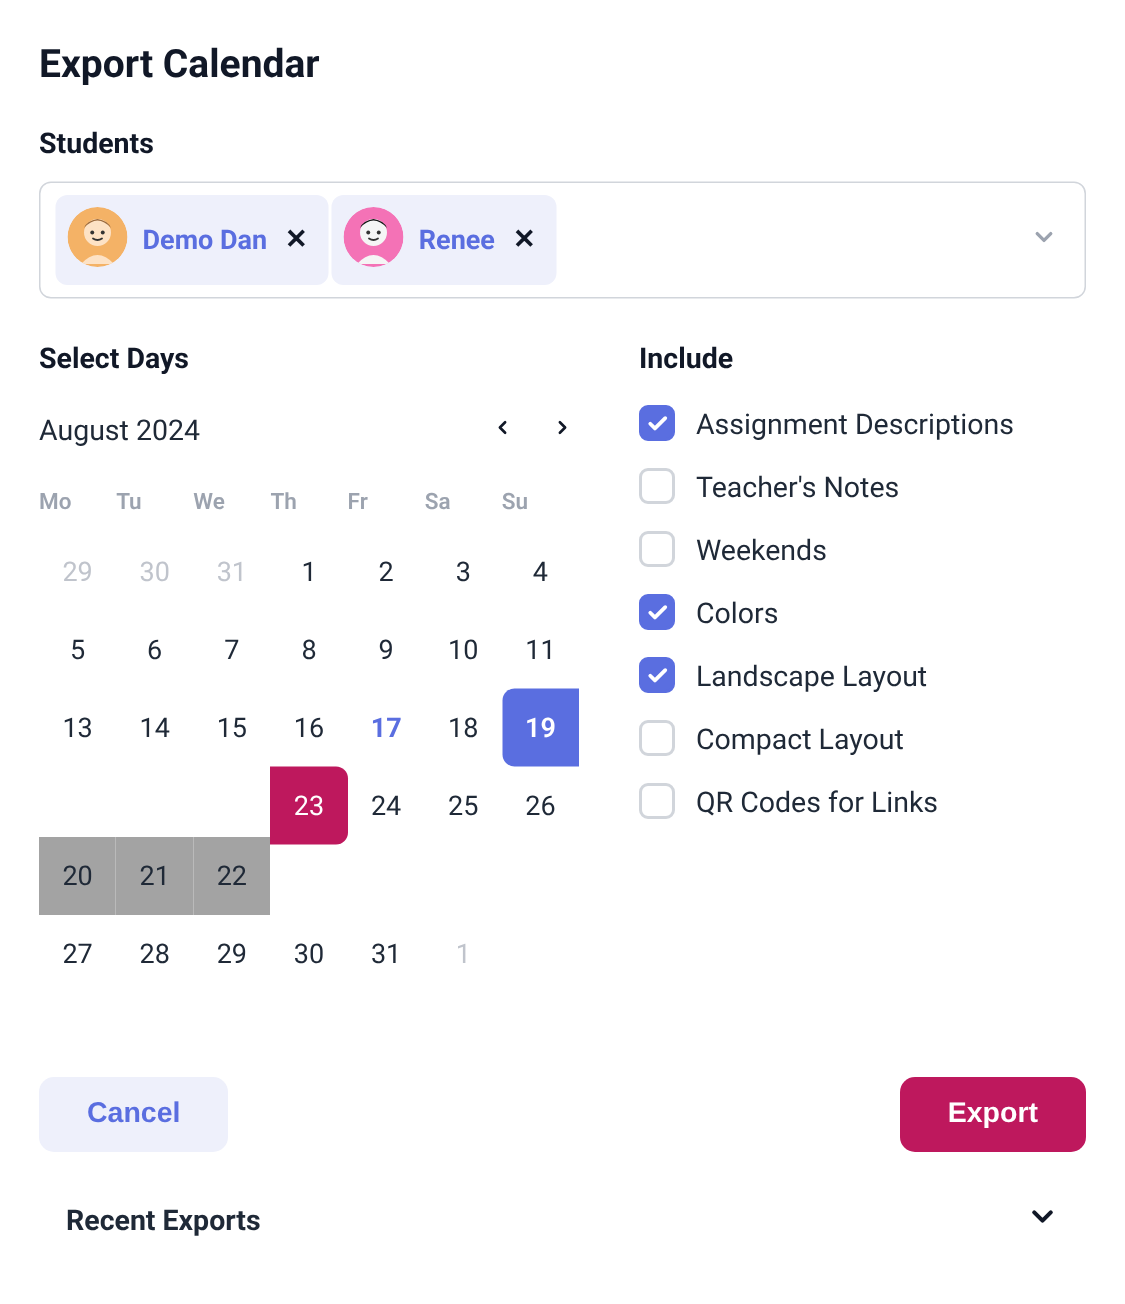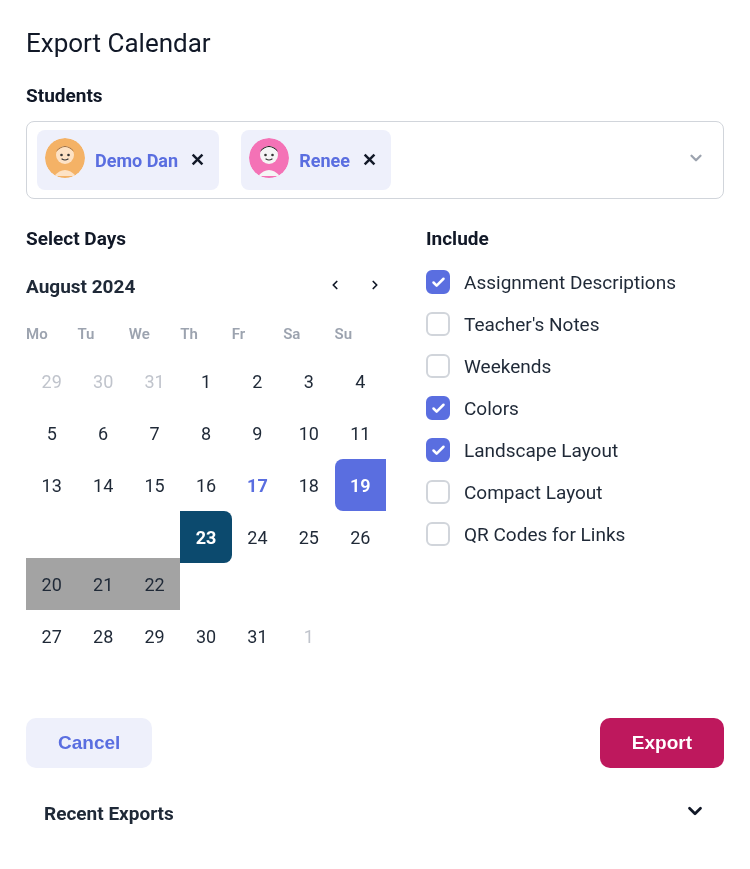--- a/index.html
+++ b/index.html
@@ -9,21 +9,21 @@
     font-family: -apple-system, BlinkMacSystemFont, "Segoe UI", Roboto, "Helvetica Neue", Arial, sans-serif;
     color: #1f2937;
     background: #fff;
   }
   .page {
     width: 750px;
     padding: 28px 26px 40px 26px;
   }
   h1.title {
     font-size: 26px;
-    font-weight: 400;
+    font-weight: 700;
     margin: 0 0 26px 0;
     color: #111827;
   }
   .section-label {
     font-size: 19px;
     font-weight: 700;
     margin: 0 0 14px 0;
     color: #111827;
   }
   
@@ -31,21 +31,21 @@
     border: 1px solid #d1d5db;
     border-radius: 8px;
     padding: 8px 10px;
     display: flex;
     align-items: center;
     gap: 10px;
     margin-bottom: 28px;
   }
   .chips {
     display: flex;
-    gap: 22px;
+    gap: 2px;
     flex: 1;
   }
   .chip {
     display: flex;
     align-items: center;
     gap: 10px;
     background: #eef0fb;
     border-radius: 8px;
     padding: 8px 12px 8px 8px;
   }
@@ -84,21 +84,21 @@
   }
   
   .cal-header {
     display: flex;
     align-items: center;
     justify-content: space-between;
     margin: 24px 0 18px 0;
   }
   .cal-month {
     font-size: 19px;
-    font-weight: 700;
+    font-weight: 400;
     color:#1f2937;
   }
   .cal-nav {
     display: flex;
     gap: 18px;
   }
   .cal-nav button {
     background: none;
     border: none;
     padding: 2px 4px;
@@ -128,23 +128,23 @@
   .cal-day.today { color: #5a6ee0; font-weight: 700; }
   .cal-day.range { background: #a3a3a3; margin-top: 47px; }
   .cal-day.range-start {
     background: #5a6ee0;
     color: #fff;
     font-weight: 600;
     border-top-left-radius: 8px;
     border-bottom-left-radius: 8px;
   }
   .cal-day.range-end {
-    background: #0c4a6e;
+    background: #be185d;
     color: #fff;
-    font-weight: 700;
+    font-weight: 400;
     border-top-right-radius: 8px;
     border-bottom-right-radius: 8px;
   }
   
   .check-list {
     margin-top: 20px;
     display: flex;
     flex-direction: column;
     gap: 18px;
     justify-content: center;

